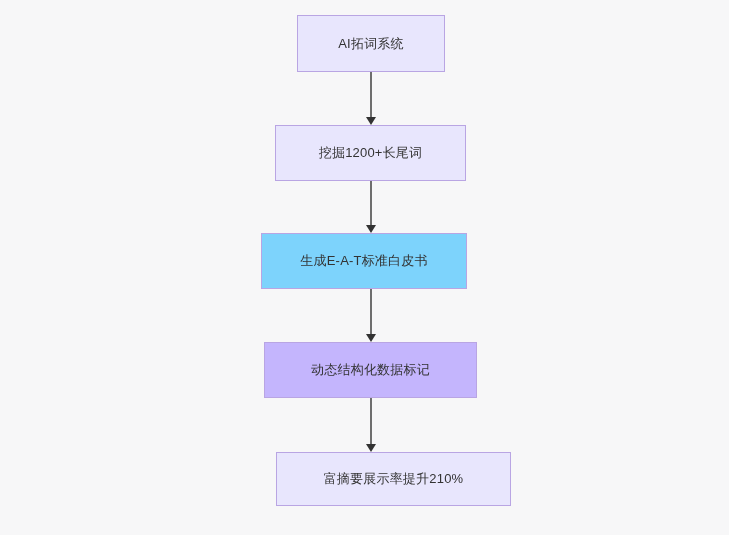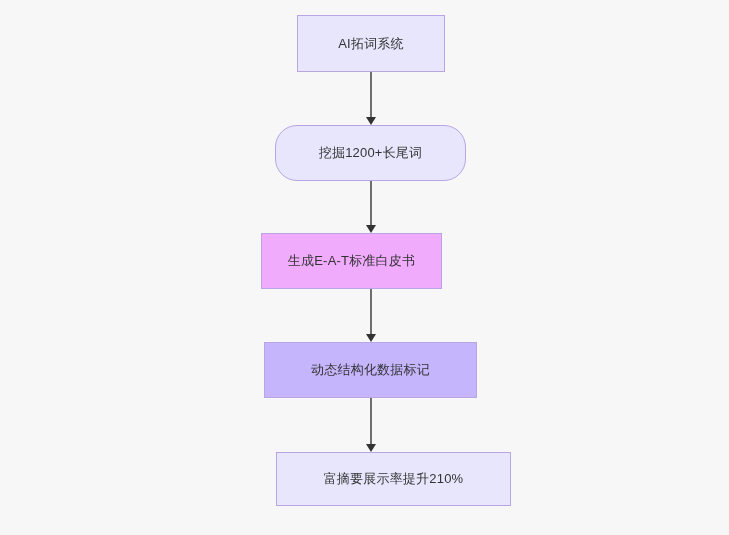--- a/index.html
+++ b/index.html
@@ -79,25 +79,25 @@
 
   <div class="edge" style="left: 370px; top: 398px; width: 2px; height: 54px;">
     <div class="edge-line" style="height: 47px; background: rgb(110, 110, 110);"></div>
     <div class="edge-head" style="top: 46px; border-top-color: rgb(51, 51, 51);"></div>
   </div>
 
   <div class="node" style="left: 297px; top: 15px; width: 148px; height: 57px; background: rgb(232, 230, 253); border-color: rgb(185, 165, 227);">
     <span class="node-label" style="color: rgb(51, 51, 51);">AI拓词系统</span>
   </div>
 
-  <div class="node" style="left: 275px; top: 125px; width: 191px; height: 56px; background: rgb(232, 230, 253); border-color: rgb(185, 165, 227); border-radius: 22px;">
+  <div class="node" style="left: 275px; top: 125px; width: 191px; height: 56px; background: rgb(232, 230, 253); border-color: rgb(185, 165, 227);">
     <span class="node-label" style="color: rgb(51, 51, 51);">挖掘1200+长尾词</span>
   </div>
 
-  <div class="node" style="left: 261px; top: 233px; width: 181px; height: 56px; background: #f0abfc; border-color: rgb(185, 165, 227);">
+  <div class="node" style="left: 261px; top: 233px; width: 206px; height: 56px; background: #7dd3fc; border-color: rgb(185, 165, 227);">
     <span class="node-label" style="color: rgb(51, 51, 51);">生成E-A-T标准白皮书</span>
   </div>
 
   <div class="node" style="left: 264px; top: 342px; width: 213px; height: 56px; background: #c4b5fd; border-color: rgb(185, 165, 227);">
     <span class="node-label" style="color: rgb(51, 51, 51);">动态结构化数据标记</span>
   </div>
 
   <div class="node" style="left: 253px; top: 452px; width: 235px; height: 54px; background: rgb(232, 230, 253); border-color: rgb(185, 165, 227); margin-left: 23px;">
     <span class="node-label" style="color: rgb(51, 51, 51);">富摘要展示率提升210%</span>
   </div>

